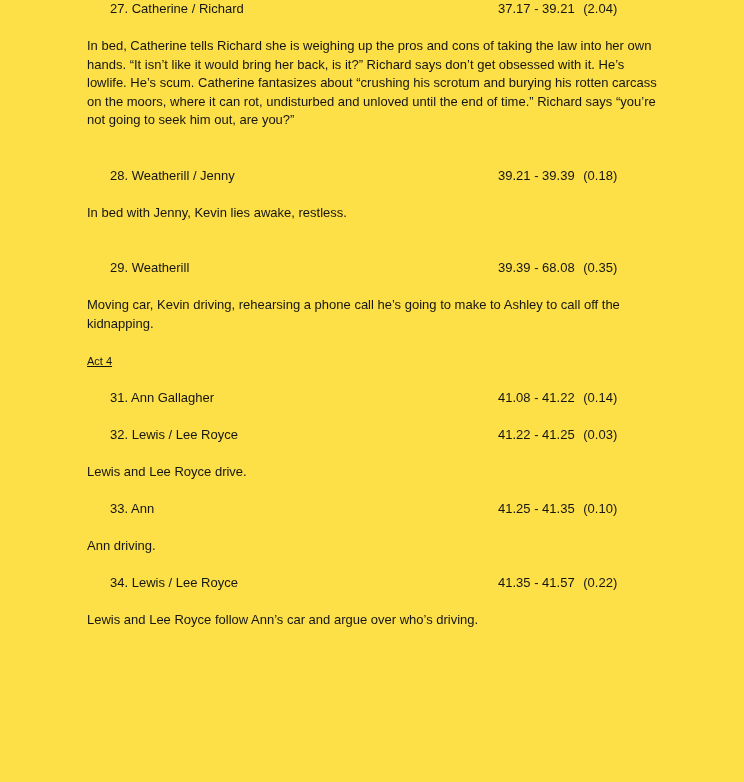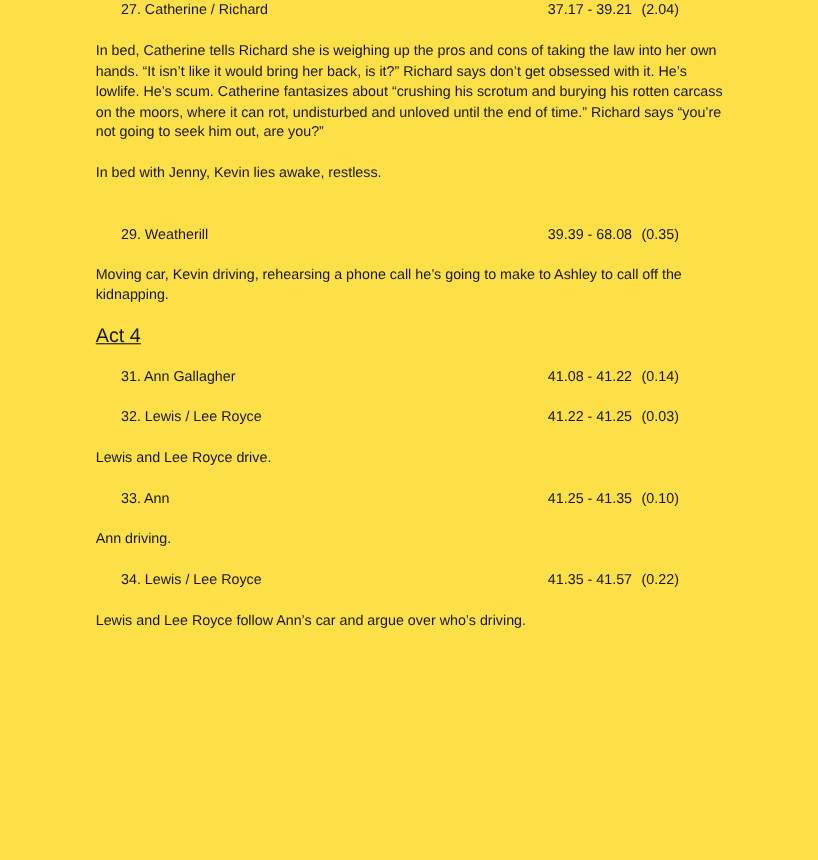--- a/index.html
+++ b/index.html
@@ -36,41 +36,50 @@
   }
   .scene-duration { margin-left: 5px; }
 
   .desc {
     margin: 18.5px 0 0 87px;
     width: 578px;
   }
 
   .act-heading {
     margin: 18.5px 0 0 87px;
-    font-size: 18px;
+    font-size: 11px;
     font-weight: normal;
     text-decoration: underline;
   }
 </style>
 </head>
 <body>
 
 <div class="page">
 
   <div class="scene-header block first">
     <span>27.</span>
     <span>Catherine / Richard</span>
     <span class="scene-note"></span>
     <span class="scene-time">
       <span>37.17 - 39.21</span>
       <span class="scene-duration">(2.04)</span>
     </span>
   </div>
   <p class="desc">In bed, Catherine tells Richard she is weighing up the pros and cons of taking the law into her own hands. “It isn’t like it would bring her back, is it?” Richard says don’t get obsessed with it. He’s lowlife. He’s scum. Catherine fantasizes about “crushing his scrotum and burying his rotten carcass on the moors, where it can rot, undisturbed and unloved until the end of time.” Richard says “you’re not going to seek him out, are you?”</p>
 
+  <div class="scene-header block gap2">
+    <span>28.</span>
+    <span>Weatherill / Jenny</span>
+    <span class="scene-note"></span>
+    <span class="scene-time">
+      <span>39.21 - 39.39</span>
+      <span class="scene-duration">(0.18)</span>
+    </span>
+  </div>
   <p class="desc">In bed with Jenny, Kevin lies awake, restless.</p>
 
   <div class="scene-header block gap2">
     <span>29.</span>
     <span>Weatherill</span>
     <span class="scene-note"></span>
     <span class="scene-time">
       <span>39.39 - 68.08</span>
       <span class="scene-duration">(0.35)</span>
     </span>

